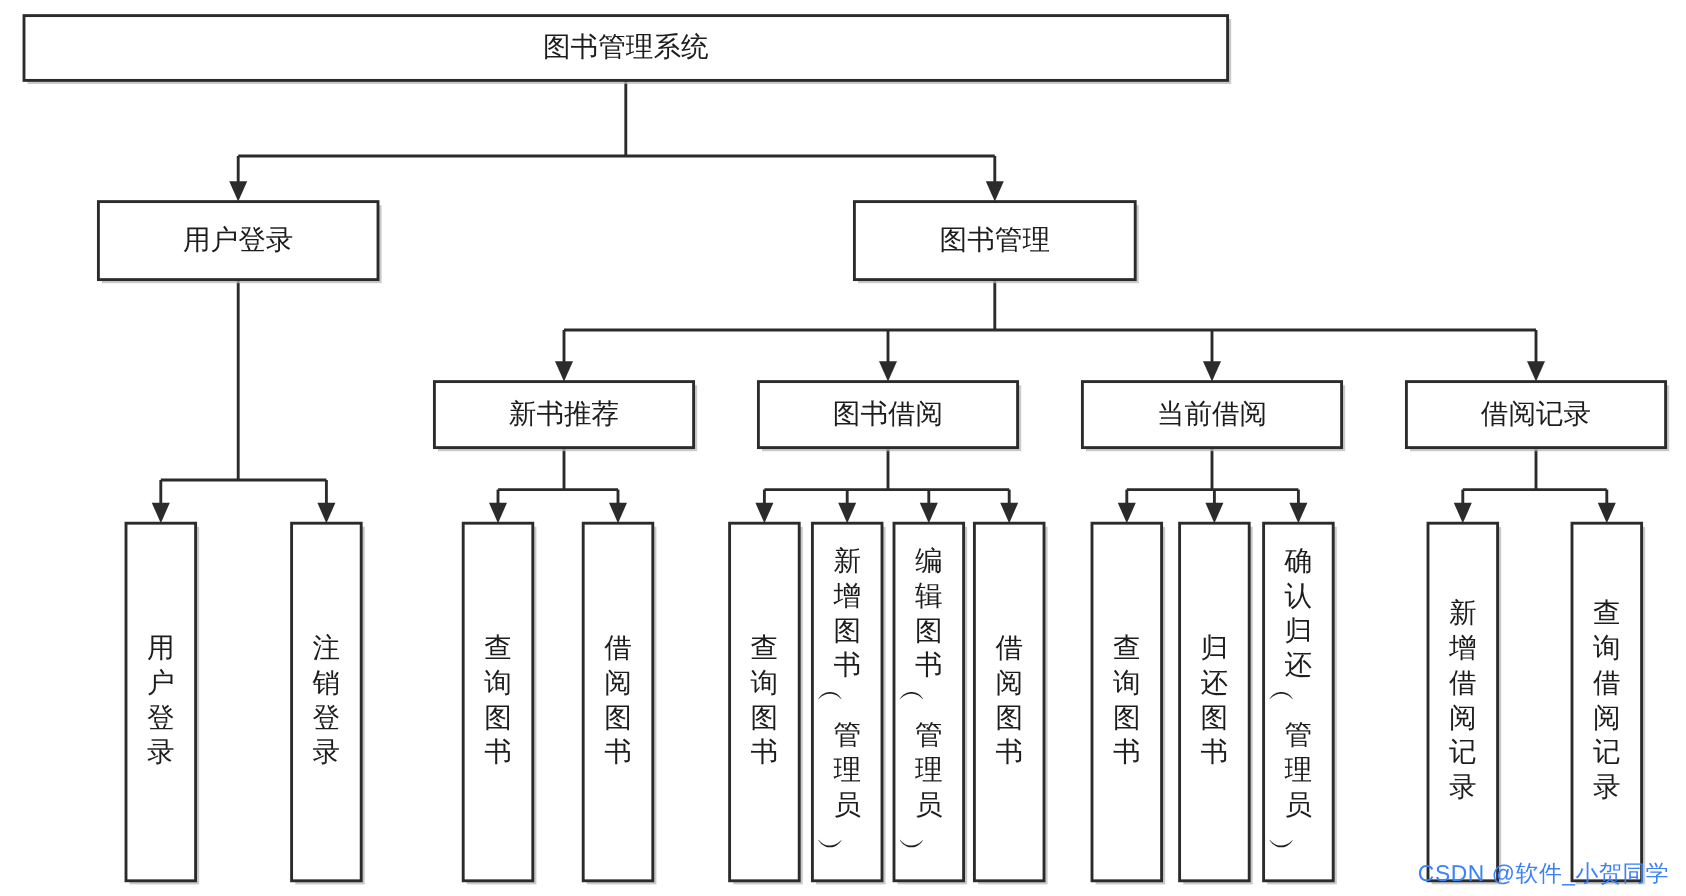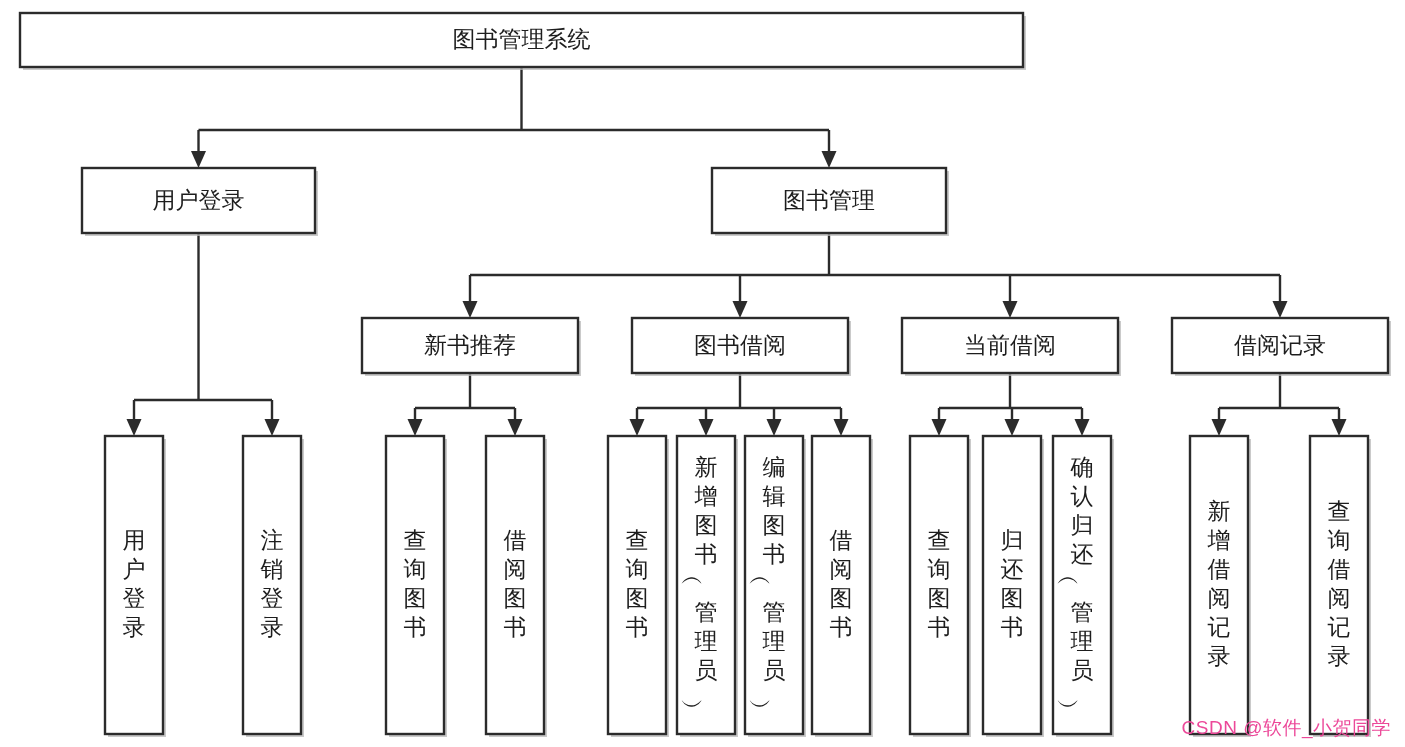--- a/index.html
+++ b/index.html
@@ -57,21 +57,21 @@
     fill: #1d1d1d;
     font-size: 23px;
     text-anchor: middle;
   }
   .watermark {
     position: absolute;
     right: 14px;
     bottom: 6px;
     font-family: "Liberation Sans", sans-serif;
     font-size: 19px;
-    color: #ec4899;
+    color: #3b82f6;
     letter-spacing: 0.5px;
     white-space: nowrap;
     user-select: none;
   }
 </style>
 </head>
 <body>
 
 <div id="diagram-root">
   <svg class="flow" viewBox="0 0 1405 747">

